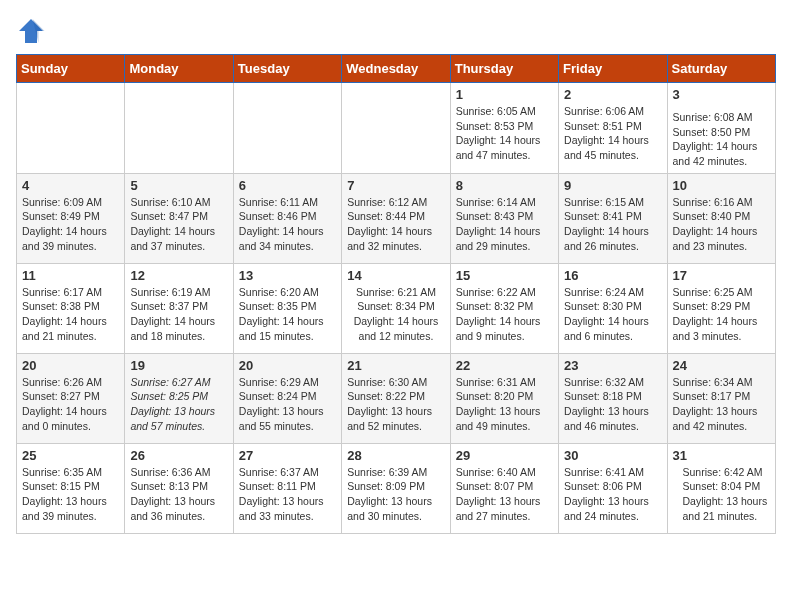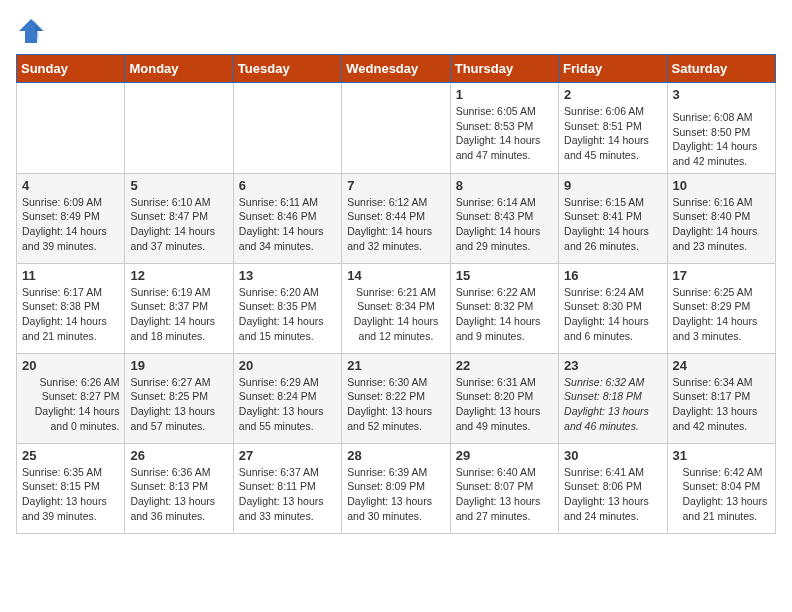--- a/index.html
+++ b/index.html
@@ -252,28 +252,28 @@
           <div class="day-number">17</div>
           <div class="day-detail" style="white-space: pre-line;">Sunrise: 6:25 AM
 Sunset: 8:29 PM
 Daylight: 14 hours
 and 3 minutes.</div>
         </td>
       </tr>
       <tr>
         <td>
           <div class="day-number">20</div>
-          <div class="day-detail" style="white-space: pre-line; text-align: right;">Sunrise: 6:26 AM
+          <div class="day-detail" style="white-space: pre-line;">Sunrise: 6:26 AM
 Sunset: 8:27 PM
 Daylight: 14 hours
 and 0 minutes.</div>
         </td>
         <td>
           <div class="day-number">19</div>
-          <div class="day-detail" style="white-space: pre-line;">Sunrise: 6:27 AM
+          <div class="day-detail" style="white-space: pre-line; font-style: italic;">Sunrise: 6:27 AM
 Sunset: 8:25 PM
 Daylight: 13 hours
 and 57 minutes.</div>
         </td>
         <td>
           <div class="day-number">20</div>
           <div class="day-detail" style="white-space: pre-line;">Sunrise: 6:29 AM
 Sunset: 8:24 PM
 Daylight: 13 hours
 and 55 minutes.</div>
@@ -287,21 +287,21 @@
         </td>
         <td>
           <div class="day-number">22</div>
           <div class="day-detail" style="white-space: pre-line;">Sunrise: 6:31 AM
 Sunset: 8:20 PM
 Daylight: 13 hours
 and 49 minutes.</div>
         </td>
         <td>
           <div class="day-number">23</div>
-          <div class="day-detail" style="white-space: pre-line; font-style: italic;">Sunrise: 6:32 AM
+          <div class="day-detail" style="white-space: pre-line;">Sunrise: 6:32 AM
 Sunset: 8:18 PM
 Daylight: 13 hours
 and 46 minutes.</div>
         </td>
         <td>
           <div class="day-number">24</div>
           <div class="day-detail" style="white-space: pre-line;">Sunrise: 6:34 AM
 Sunset: 8:17 PM
 Daylight: 13 hours
 and 42 minutes.</div>

